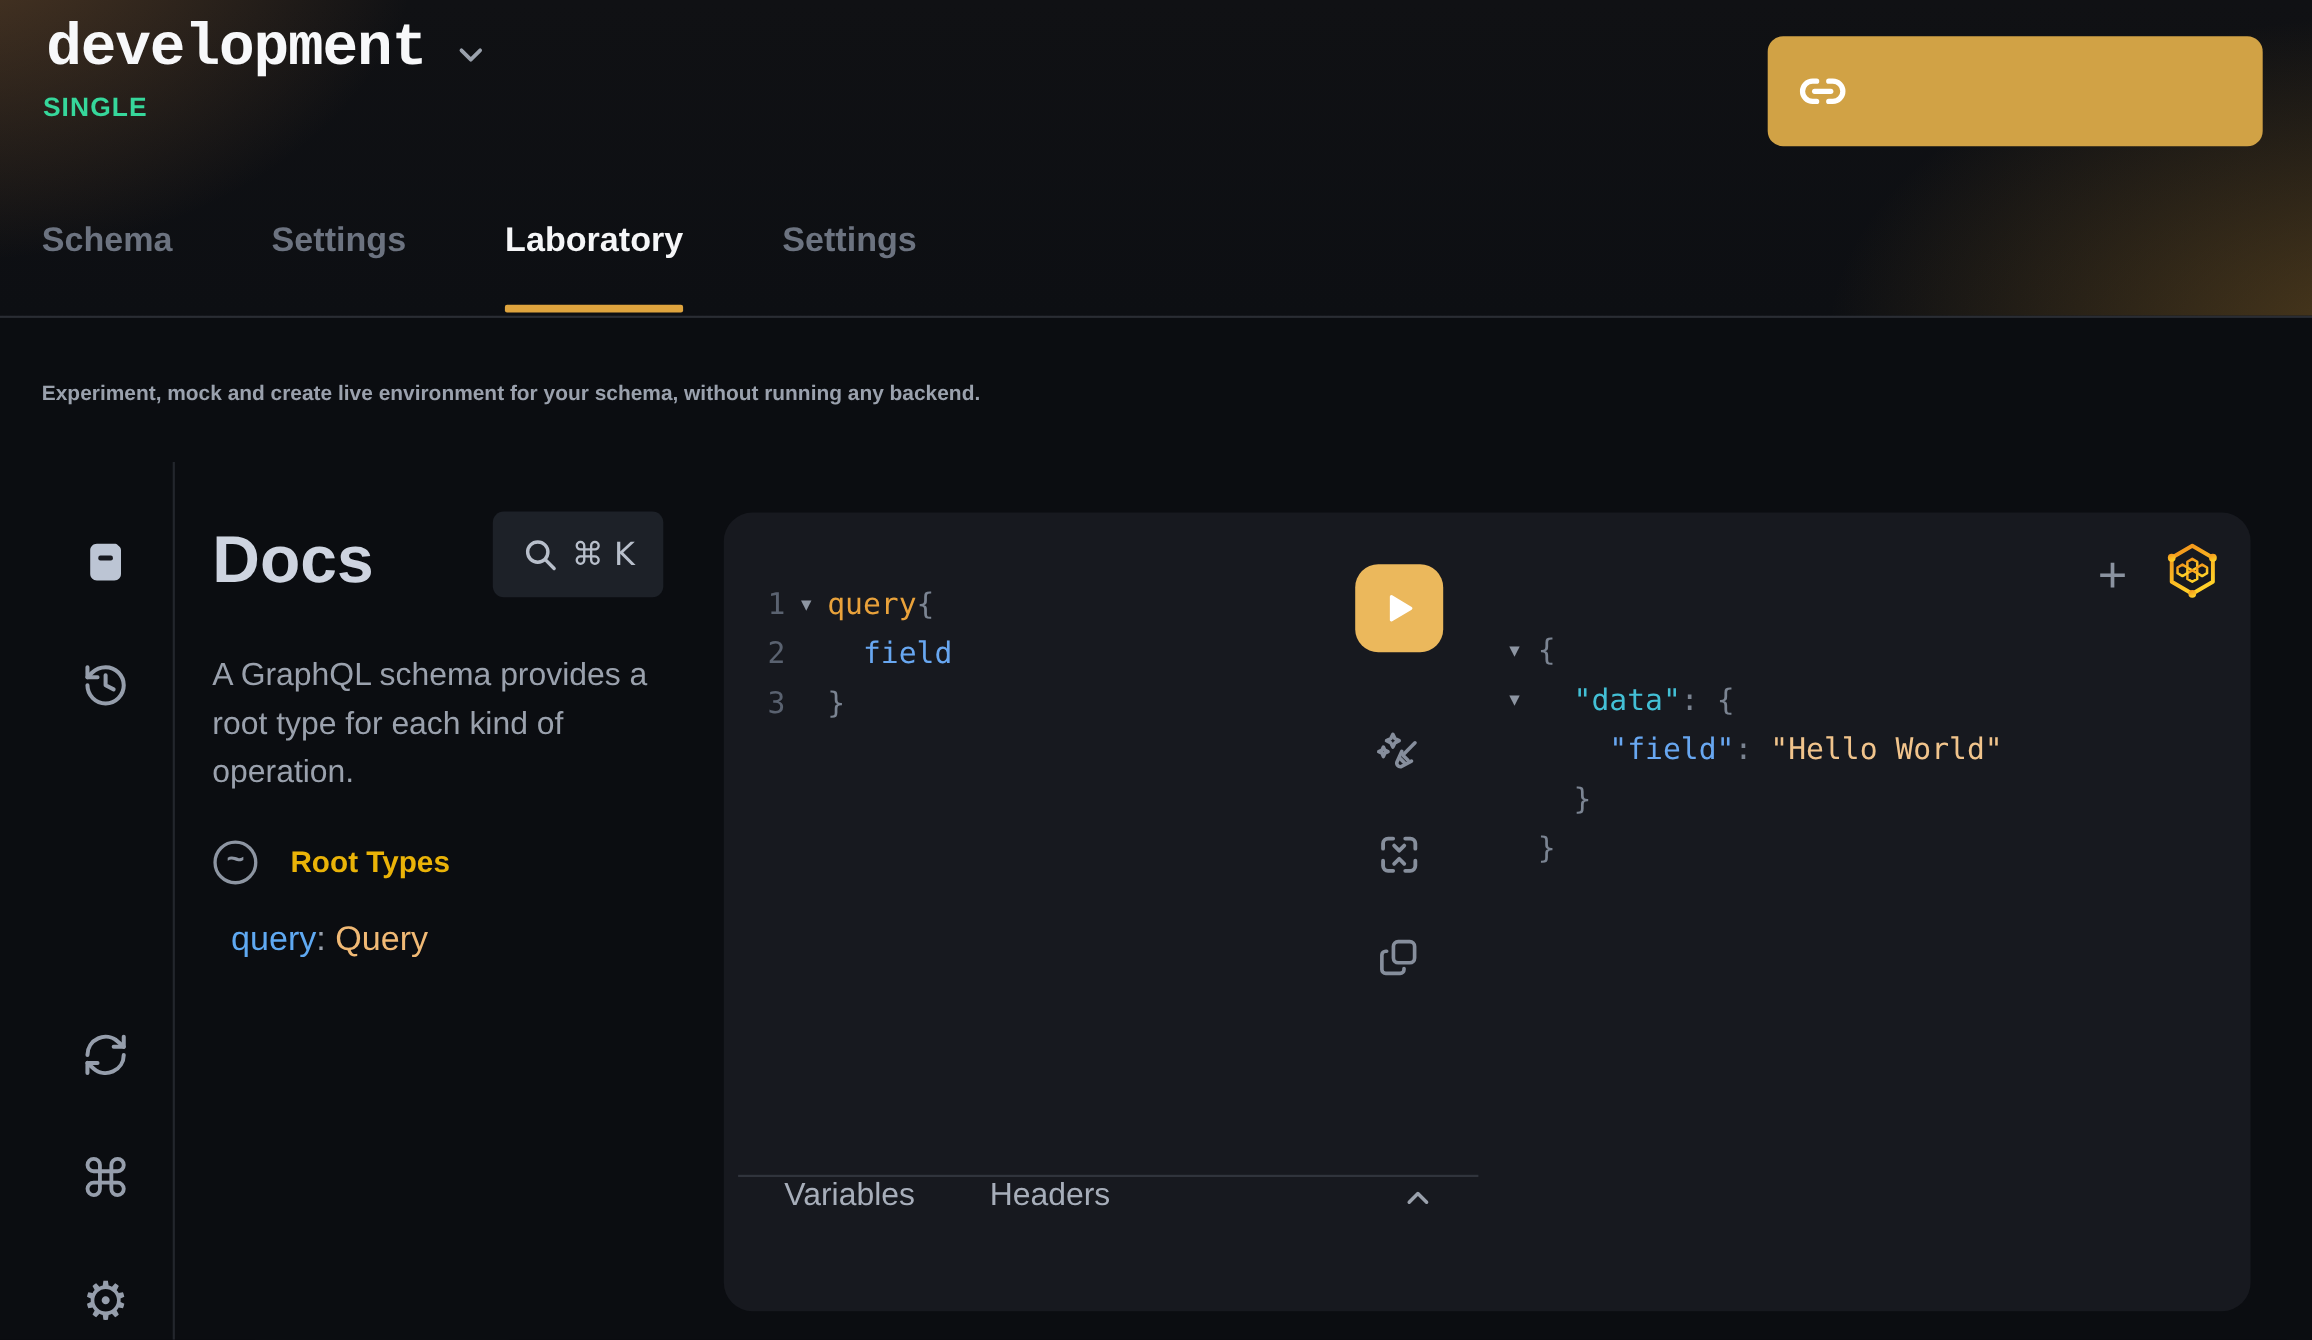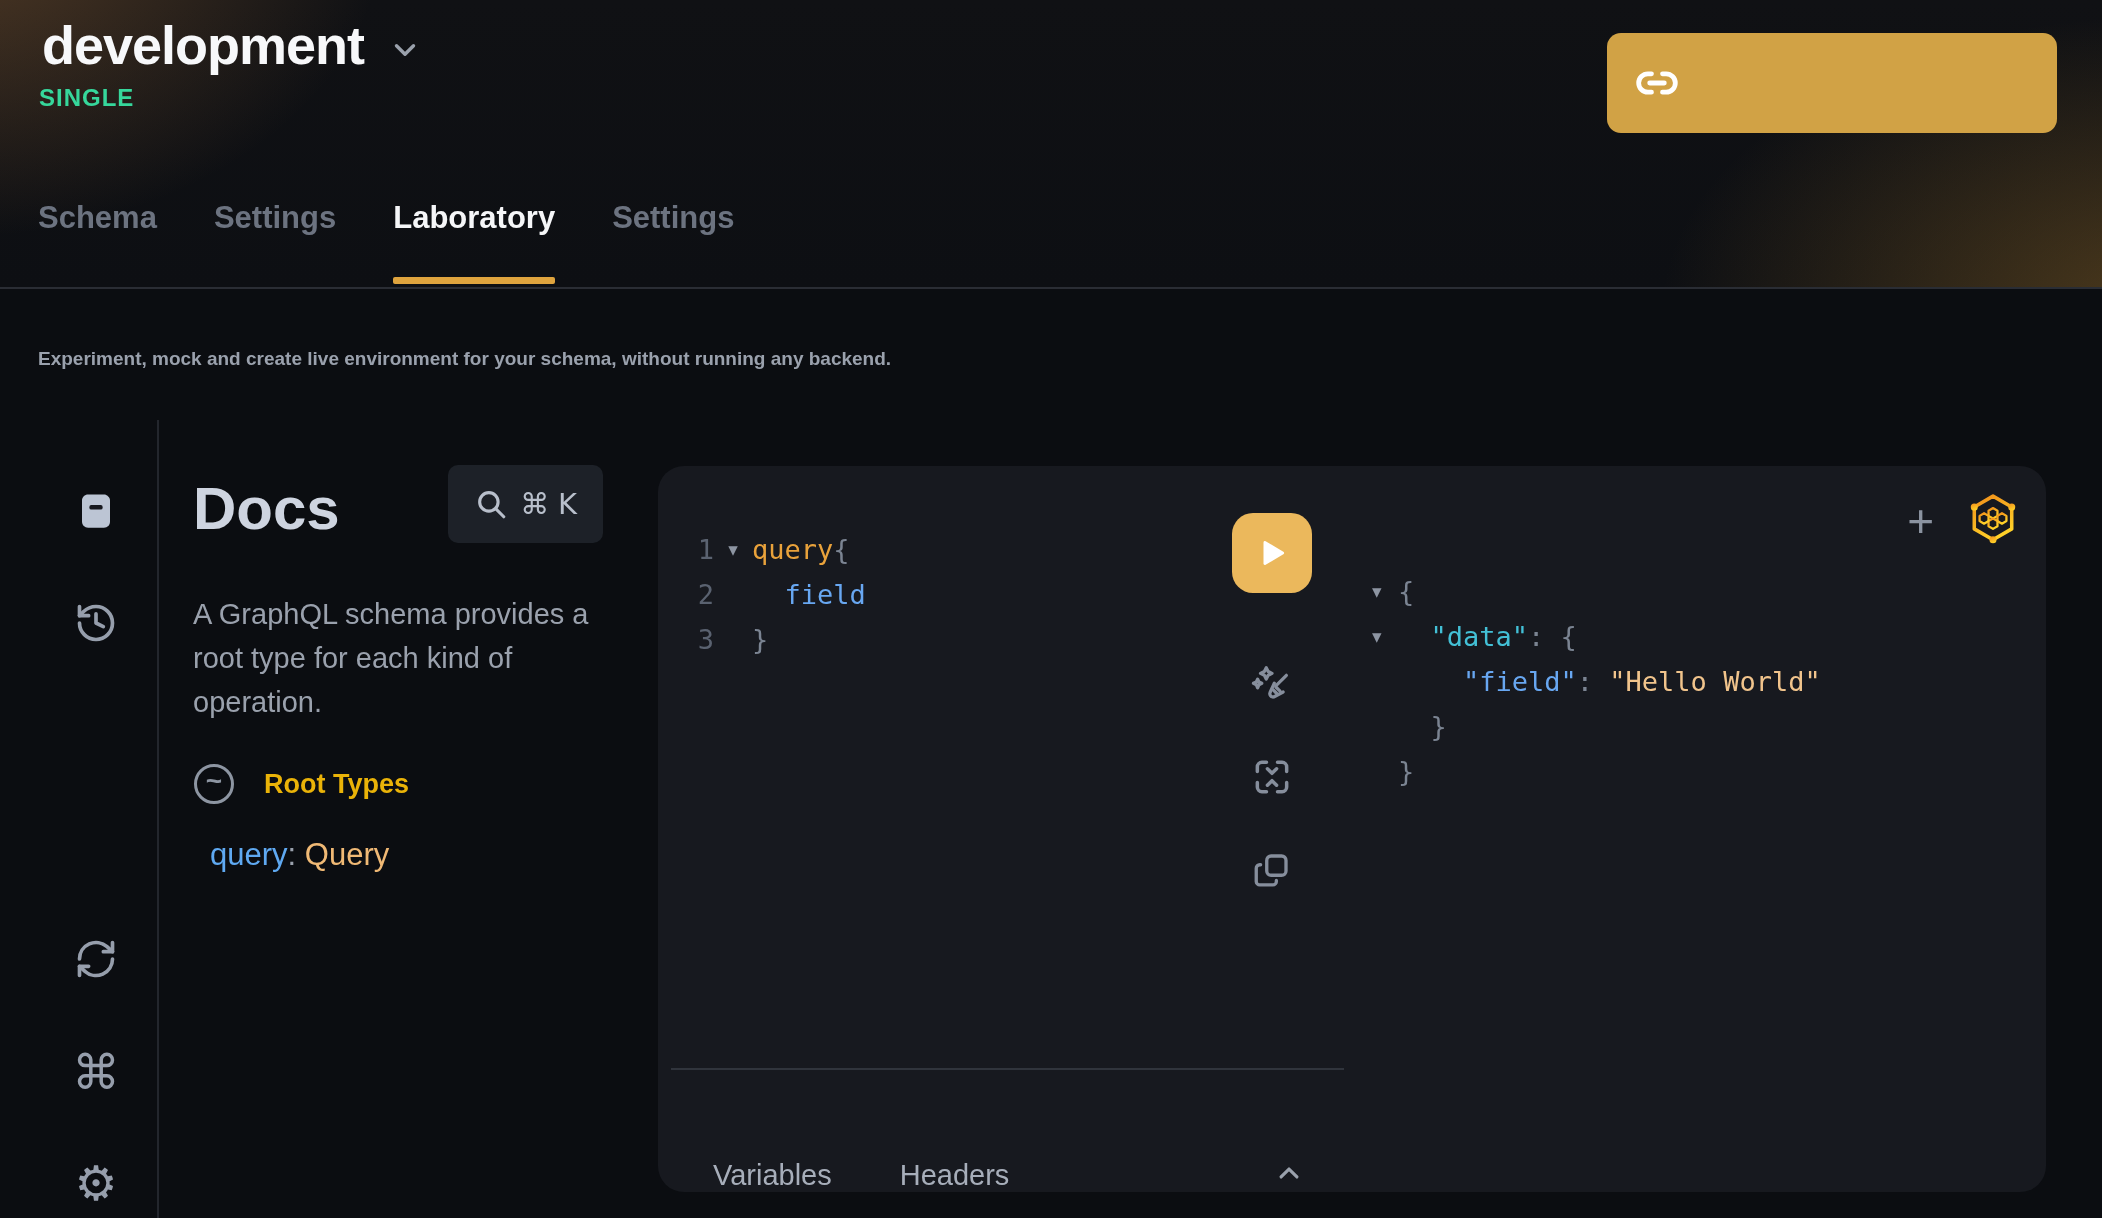--- a/index.html
+++ b/index.html
@@ -14,32 +14,32 @@
 
   
   .header {
     position:absolute; left:0; top:0; width:2102px; height:289px;
     background:
       radial-gradient(620px 440px at -50px -70px, rgba(151,103,56,.48), rgba(151,103,56,0) 70%),
       radial-gradient(720px 420px at 103% 108%, rgba(164,117,41,.42), rgba(164,117,41,0) 70%),
       linear-gradient(#101114,#0d0f13);
     border-bottom:2px solid #2a2d34;
   }
-  .project-title-row { position:absolute; left:42px; top:14px; display:flex; align-items:center; gap:24px; }
+  .project-title-row { position:absolute; left:42px; top:14px; display:flex; align-items:center; gap:24px;font-family:Liberation Mono, monospace; }
   .project-title { font-size:54px; font-weight:bold; color:#f7f8fa; letter-spacing:-1px; }
   .title-chevron { color:#9aa1ac; display:flex; align-items:center; margin-top:10px; }
   .badge-single { position:absolute; left:39px; top:84px; font-size:24px; font-weight:bold; letter-spacing:1px; color:#36d79b; }
   .ext-btn {
     position:absolute; left:1607px; top:33px; width:450px; height:100px;
     background:#d1a245; border:none; border-radius:14px; cursor:pointer;
     display:flex; align-items:center; justify-content:space-between; padding:0 30px 0 28px;
   }
   .ext-btn span { font-size:30px; font-weight:bold; color:#ffffff; font-family:"Liberation Sans",sans-serif; }
   .ext-btn svg { color:#ffffff; }
-  .tabs { position:absolute; left:38px; top:200px; display:flex; gap:57px; }
+  .tabs { position:absolute; left:38px; top:200px; display:flex; gap:90px; }
   .tab { position:relative; font-size:31px; font-weight:bold; color:#6c7380; padding-bottom:48px; cursor:pointer; }
   .tab.active { color:#f5f6f8; }
   .tab.active::after {
     content:""; position:absolute; left:0; right:0; bottom:0; height:7px;
     background:#dfa43e; border-radius:2px;
   }
 
   
   .subtitle { position:absolute; left:38px; top:348px; font-size:19px; color:#9aa1ad;font-weight:bold; }
 
@@ -87,21 +87,21 @@
 
   .toolbar { position:absolute; left:574px; top:47px; width:80px; display:flex; flex-direction:column; align-items:center; }
   .play-btn { width:80px; height:80px; border:none; border-radius:21px; background:#ebb85c; cursor:pointer;
               display:flex; align-items:center; justify-content:center; }
   .tool-btn { background:none; border:none; cursor:pointer; color:#868e9c; display:flex; align-items:center; justify-content:center; }
   .tool-prettify { margin-top:66px; }
   .tool-merge { margin-top:50px; }
   .tool-copy { margin-top:50px; }
 
   .editor-divider { position:absolute; left:13px; right:0; top:602px; height:2px; background:#30343c; }
-  .editor-footer { position:absolute; left:0; right:0; top:604px; height:122px; display:flex; align-items:flex-end; }
+  .editor-footer { position:absolute; left:0; right:0; top:604px; height:122px; display:flex; align-items:flex-start; }
   .footer-tab { background:none; border:none; cursor:pointer; font-size:29px; color:#a7aeba; font-family:"Liberation Sans",sans-serif; }
   .footer-tab.variables { margin-left:55px; }
   .footer-tab.headers { margin-left:68px; }
   .collapse-btn { position:absolute; right:36px; background:none; border:none; cursor:pointer; color:#9aa1ac;
                   display:flex; align-items:center; }
 
   .response-pane { position:absolute; left:686px; top:0; right:0; height:726px; }
   .response-pane .code-lines { padding-top:103px; padding-left:28px; }
   .response-pane .fold { width:26px; text-align:left; }
 </style>

